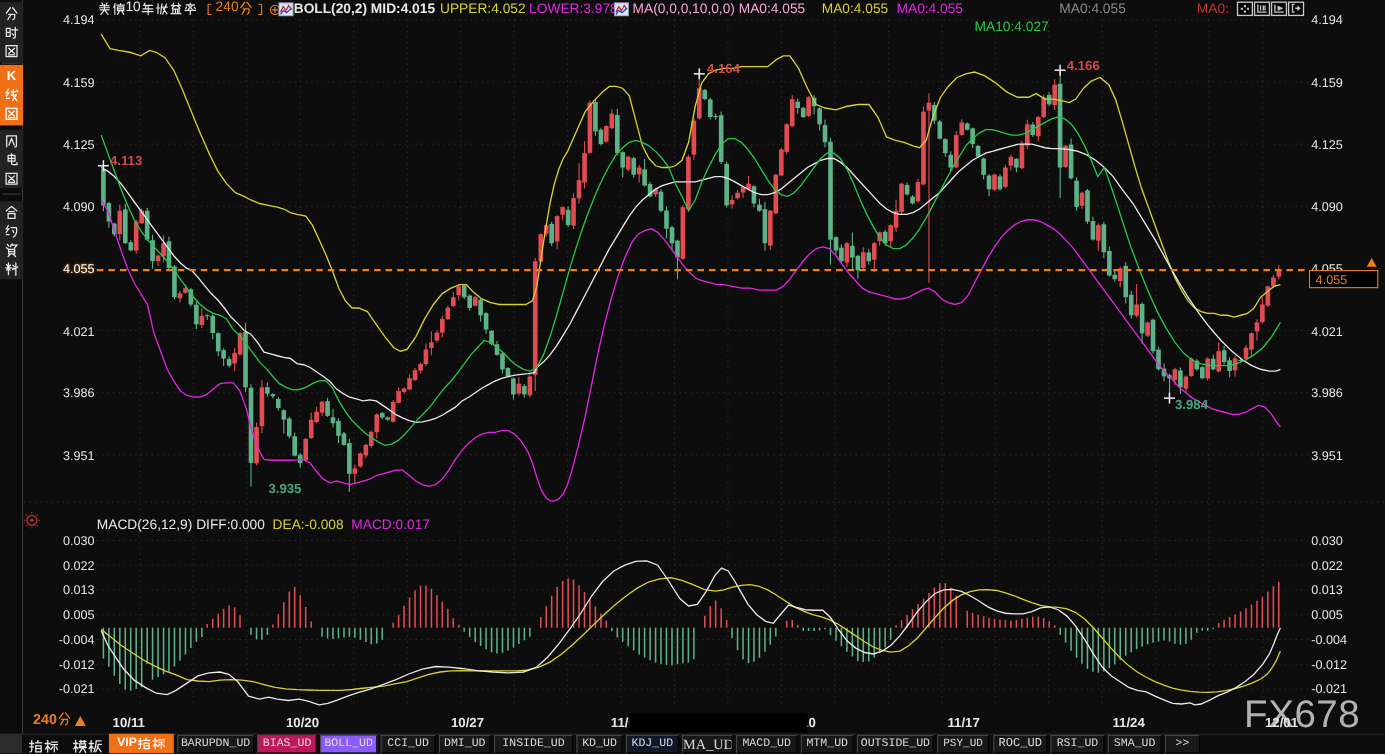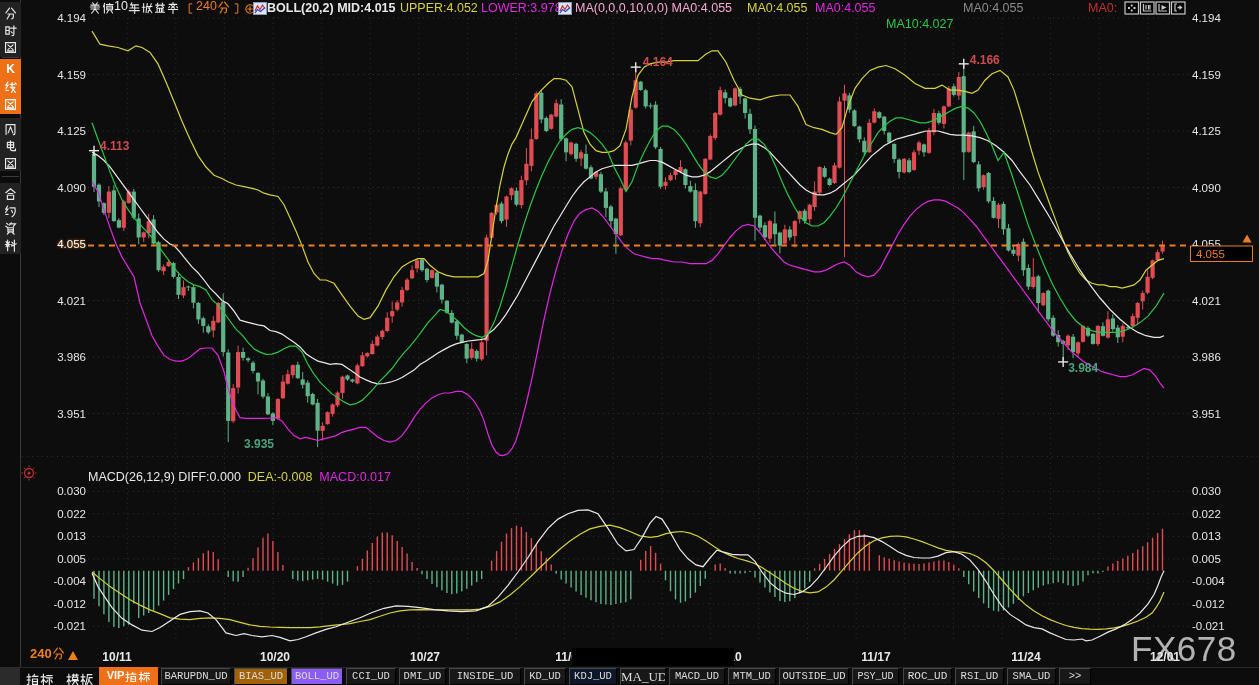--- a/index.html
+++ b/index.html
@@ -902,21 +902,21 @@
       <path d="M22 8 V90 M8 30 H38 M22 46 L8 68 M22 46 L36 66 M48 16 H94 M58 8 V24 M82 8 V24 M50 32 H90 V50 H50 Z M44 58 H96 M70 50 V58 M70 58 L50 92 M70 58 L92 92" stroke="#e8e8e8" stroke-width="9" fill="none" stroke-linecap="round"></path>
     </svg><svg width="13" height="13" viewBox="0 0 100 100" style="vertical-align:-2px;margin:0 0.5px;">
       <path d="M22 8 V90 M8 30 H38 M22 44 L8 66 M22 44 L36 64 M56 12 H92 M58 12 Q56 50 42 88 M70 36 H94 M72 36 Q70 62 54 88 M66 52 L92 88" stroke="#e8e8e8" stroke-width="9" fill="none" stroke-linecap="round"></path>
     </svg></div>
 <div class="abs" style="left:99px;top:667px;width:59px;height:18px;background:#f07018;text-align:center;line-height:17px"><span style="color:#fff;font-size:11px;font-weight:bold;position:relative;top:-2px">VIP</span><svg width="12" height="12" viewBox="0 0 100 100" style="vertical-align:-2px;margin:0 0.5px;">
       <path d="M22 8 V78 Q22 90 10 88 M8 30 H36 M8 54 H34 M48 26 H92 M66 10 L58 26 M50 46 H88 V88 H50 Z M50 66 H88" stroke="#fff" stroke-width="9" fill="none" stroke-linecap="round"></path>
     </svg><svg width="12" height="12" viewBox="0 0 100 100" style="vertical-align:-2px;margin:0 0.5px;">
       <path d="M26 8 V90 M8 30 H44 M26 46 L10 70 M26 46 L42 68 M52 20 H94 M48 38 H96 M72 38 V88 M60 54 L50 72 M84 54 L94 72" stroke="#fff" stroke-width="9" fill="none" stroke-linecap="round"></path>
     </svg></div>
 <div class="abs" style="left:161px;top:668px;width:70px;height:17px;background:#181818;border-top:1px solid #484848;border-left:1px solid #484848;border-right:1px solid #000;border-bottom:1px solid #000;color:#dcdcdc;font-family:'Liberation Mono',monospace;font-size:10.5px;text-align:center;line-height:15px;white-space:nowrap;overflow:hidden">BARUPDN_UD</div>
-<div class="abs" style="left:234px;top:668px;width:54px;height:17px;background:#a16207;border-top:1px solid #484848;border-left:1px solid #484848;border-right:1px solid #000;border-bottom:1px solid #000;color:#dcdcdc;font-family:'Liberation Mono',monospace;font-size:10.5px;text-align:center;line-height:15px;white-space:nowrap;overflow:hidden">BIAS_UD</div>
+<div class="abs" style="left:234px;top:668px;width:54px;height:17px;background:#be185d;border-top:1px solid #484848;border-left:1px solid #484848;border-right:1px solid #000;border-bottom:1px solid #000;color:#dcdcdc;font-family:'Liberation Mono',monospace;font-size:10.5px;text-align:center;line-height:15px;white-space:nowrap;overflow:hidden">BIAS_UD</div>
 <div class="abs" style="left:291px;top:668px;width:52px;height:17px;background:#8b5cf6;border-top:1px solid #484848;border-left:1px solid #484848;border-right:1px solid #000;border-bottom:1px solid #000;color:#dcdcdc;font-family:'Liberation Mono',monospace;font-size:10.5px;text-align:center;line-height:15px;white-space:nowrap;overflow:hidden">BOLL_UD</div>
 <div class="abs" style="left:346px;top:668px;width:50px;height:17px;background:#181818;border-top:1px solid #484848;border-left:1px solid #484848;border-right:1px solid #000;border-bottom:1px solid #000;color:#dcdcdc;font-family:'Liberation Mono',monospace;font-size:10.5px;text-align:center;line-height:15px;white-space:nowrap;overflow:hidden">CCI_UD</div>
 <div class="abs" style="left:399px;top:668px;width:47px;height:17px;background:#181818;border-top:1px solid #484848;border-left:1px solid #484848;border-right:1px solid #000;border-bottom:1px solid #000;color:#dcdcdc;font-family:'Liberation Mono',monospace;font-size:10.5px;text-align:center;line-height:15px;white-space:nowrap;overflow:hidden">DMI_UD</div>
 <div class="abs" style="left:449px;top:668px;width:72px;height:17px;background:#181818;border-top:1px solid #484848;border-left:1px solid #484848;border-right:1px solid #000;border-bottom:1px solid #000;color:#dcdcdc;font-family:'Liberation Mono',monospace;font-size:10.5px;text-align:center;line-height:15px;white-space:nowrap;overflow:hidden">INSIDE_UD</div>
 <div class="abs" style="left:524px;top:668px;width:42px;height:17px;background:#181818;border-top:1px solid #484848;border-left:1px solid #484848;border-right:1px solid #000;border-bottom:1px solid #000;color:#dcdcdc;font-family:'Liberation Mono',monospace;font-size:10.5px;text-align:center;line-height:15px;white-space:nowrap;overflow:hidden">KD_UD</div>
 <div class="abs" style="left:569px;top:668px;width:48px;height:17px;background:#0f172a;border-top:1px solid #484848;border-left:1px solid #484848;border-right:1px solid #000;border-bottom:1px solid #000;color:#dcdcdc;font-family:'Liberation Mono',monospace;font-size:10.5px;text-align:center;line-height:15px;white-space:nowrap;overflow:hidden">KDJ_UD</div>
 <div class="abs" style="left:620px;top:668px;width:46px;height:17px;background:#181818;border-top:1px solid #484848;border-left:1px solid #484848;border-right:1px solid #000;border-bottom:1px solid #000;color:#dcdcdc;font-family:Liberation Serif, serif;font-size:13px;text-align:center;line-height:15px;white-space:nowrap;overflow:hidden">MA_UD</div>
 <div class="abs" style="left:669px;top:668px;width:56px;height:17px;background:#181818;border-top:1px solid #484848;border-left:1px solid #484848;border-right:1px solid #000;border-bottom:1px solid #000;color:#dcdcdc;font-family:'Liberation Mono',monospace;font-size:10.5px;text-align:center;line-height:15px;white-space:nowrap;overflow:hidden">MACD_UD</div>
 <div class="abs" style="left:728px;top:668px;width:48px;height:17px;background:#181818;border-top:1px solid #484848;border-left:1px solid #484848;border-right:1px solid #000;border-bottom:1px solid #000;color:#dcdcdc;font-family:'Liberation Mono',monospace;font-size:10.5px;text-align:center;line-height:15px;white-space:nowrap;overflow:hidden">MTM_UD</div>
 <div class="abs" style="left:779px;top:668px;width:70px;height:17px;background:#181818;border-top:1px solid #484848;border-left:1px solid #484848;border-right:1px solid #000;border-bottom:1px solid #000;color:#dcdcdc;font-family:'Liberation Mono',monospace;font-size:10.5px;text-align:center;line-height:15px;white-space:nowrap;overflow:hidden">OUTSIDE_UD</div>

